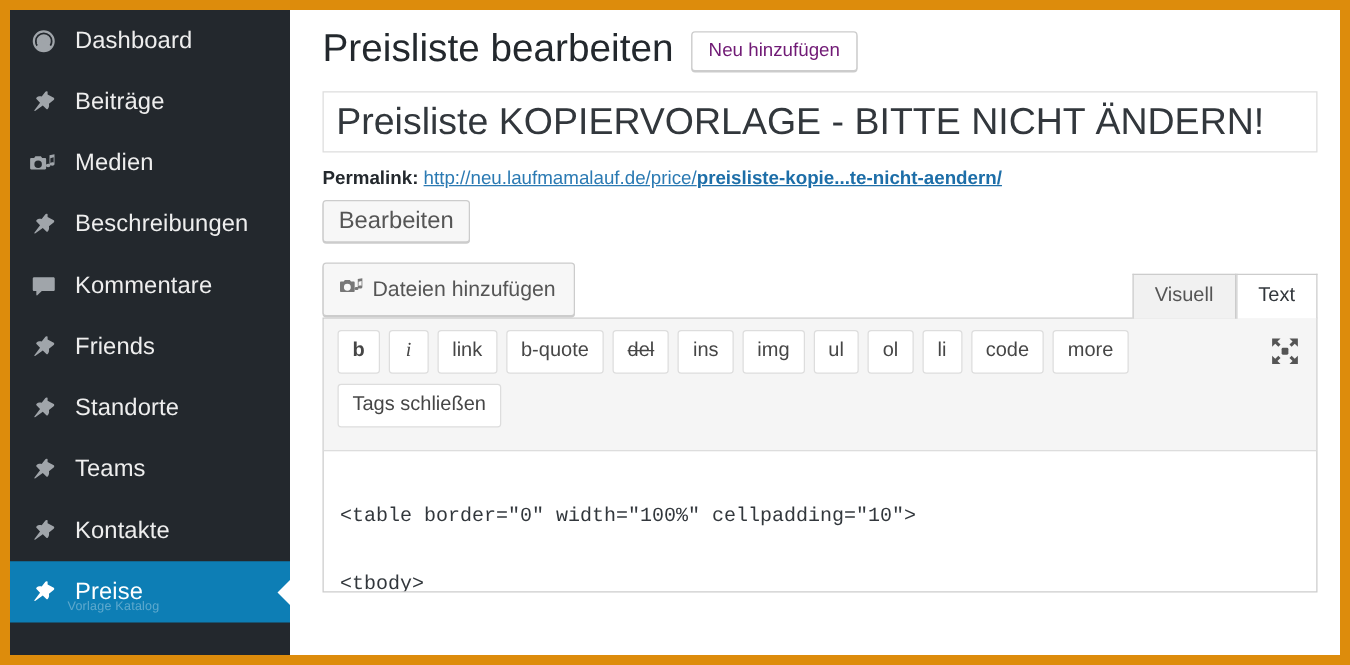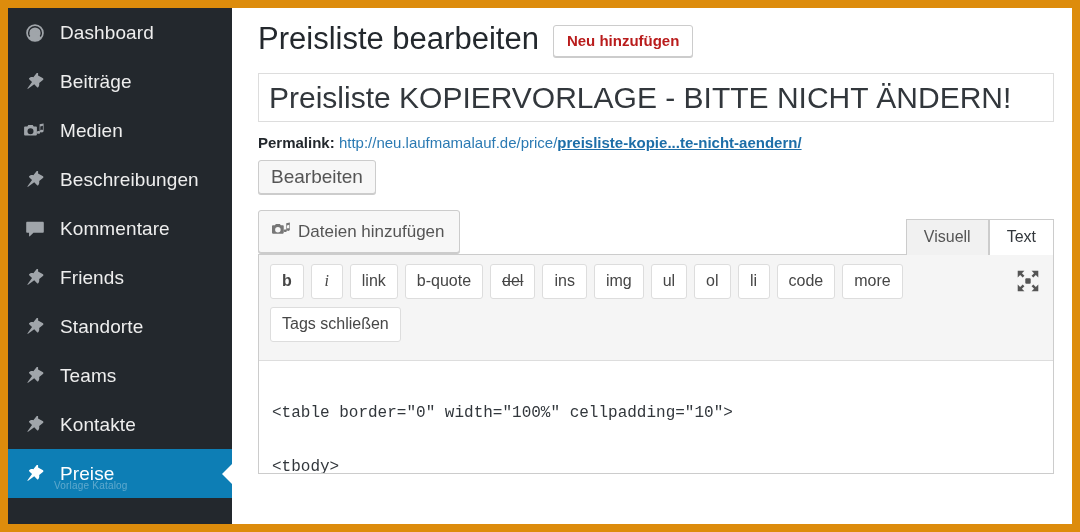--- a/index.html
+++ b/index.html
@@ -97,22 +97,22 @@
     line-height: 1.2;
     margin: 0;
     white-space: nowrap;
   }
   .add-new-btn {
     margin-left: 14px;
     margin-top: 5px;
     background: #fff;
     border: 1px solid #ccc;
     border-radius: 3px;
-    color: #b91c1c;
-    font-weight: bold;
+    color: #701a75;
+    font-weight: normal;
     font-size: 15px;
     padding: 7px 13px 8px;
     line-height: 1;
     cursor: pointer;
     box-shadow: 0 1px 0 #ccc;
     white-space: nowrap;
   }
 
   
   .title-wrap { padding: 16px 18px 0 26px; }
@@ -131,21 +131,21 @@
     line-height: 42px;
   }
 
   
   .permalink-row {
     padding: 12px 0 0 26px;
     font-size: 15px;
     color: #444;
   }
   .permalink-label { font-weight: bold; color: #23282d; }
-  .permalink-url { color: #2b7ab3; cursor: pointer; }
+  .permalink-url { color: #2b7ab3; text-decoration: underline; cursor: pointer; }
   .permalink-slug { color: #1d6ea8; font-weight: bold; text-decoration: underline; cursor: pointer; }
   .edit-slug-btn {
     display: inline-block;
     margin-top: 9px;
     background: #f7f7f7;
     border: 1px solid #ccc;
     border-radius: 3px;
     box-shadow: 0 1px 0 #ccc;
     font-size: 19px;
     color: #555;

